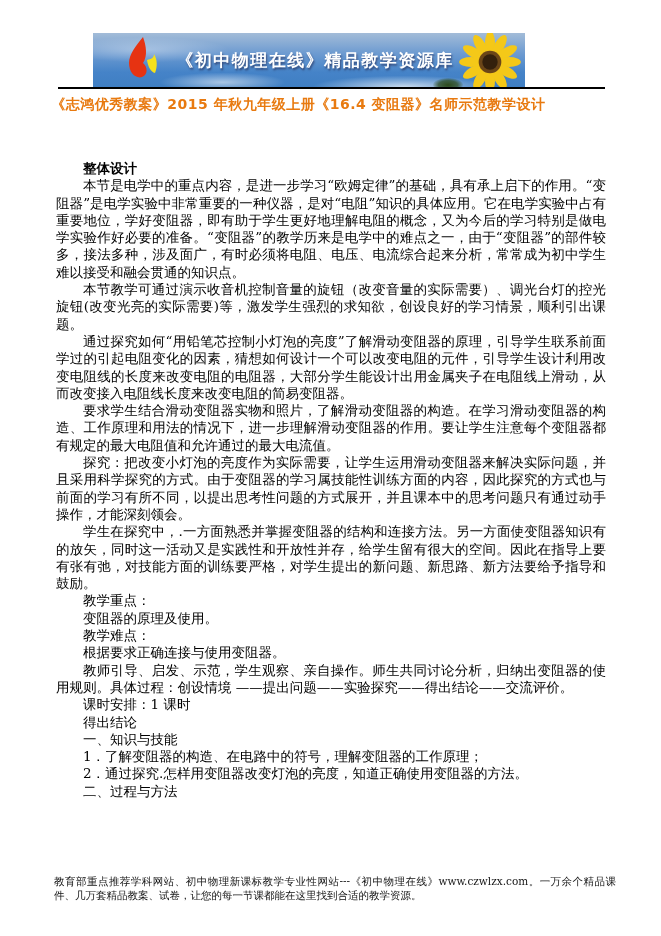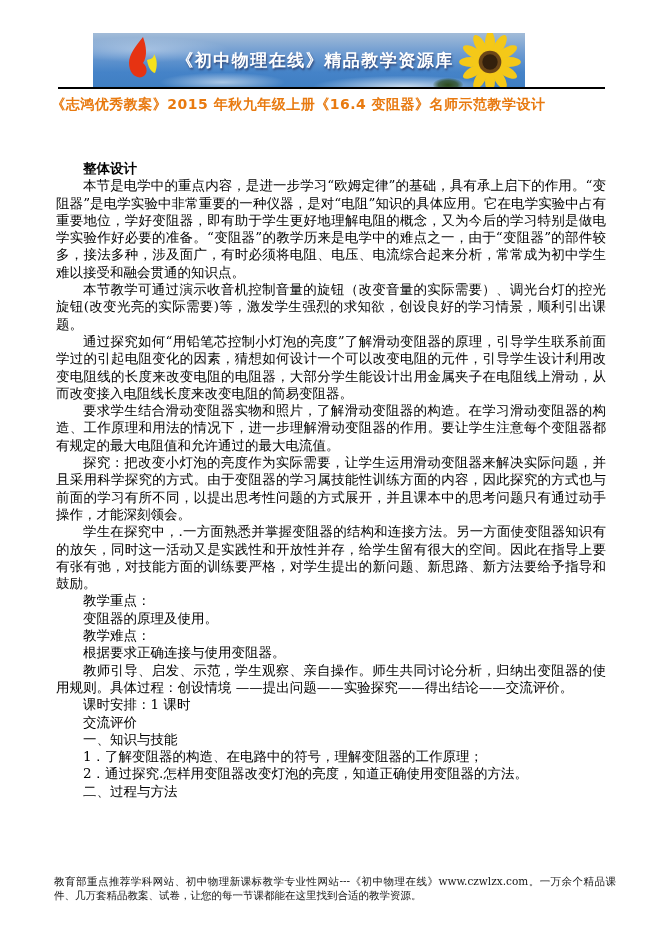--- a/index.html
+++ b/index.html
@@ -108,21 +108,21 @@
     <p>通过探究如何“用铅笔芯控制小灯泡的亮度”了解滑动变阻器的原理，引导学生联系前面学过的引起电阻变化的因素，猜想如何设计一个可以改变电阻的元件，引导学生设计利用改变电阻线的长度来改变电阻的电阻器，大部分学生能设计出用金属夹子在电阻线上滑动，从而改变接入电阻线长度来改变电阻的简易变阻器。</p>
     <p>要求学生结合滑动变阻器实物和照片，了解滑动变阻器的构造。在学习滑动变阻器的构造、工作原理和用法的情况下，进一步理解滑动变阻器的作用。要让学生注意每个变阻器都有规定的最大电阻值和允许通过的最大电流值。</p>
     <p>探究：把改变小灯泡的亮度作为实际需要，让学生运用滑动变阻器来解决实际问题，并且采用科学探究的方式。由于变阻器的学习属技能性训练方面的内容，因此探究的方式也与前面的学习有所不同，以提出思考性问题的方式展开，并且课本中的思考问题只有通过动手操作，才能深刻领会。</p>
     <p>学生在探究中，.一方面熟悉并掌握变阻器的结构和连接方法。另一方面使变阻器知识有的放矢，同时这一活动又是实践性和开放性并存，给学生留有很大的空间。因此在指导上要有张有弛，对技能方面的训练要严格，对学生提出的新问题、新思路、新方法要给予指导和鼓励。</p>
     <p>教学重点：</p>
     <p>变阻器的原理及使用。</p>
     <p>教学难点：</p>
     <p>根据要求正确连接与使用变阻器。</p>
     <p>教师引导、启发、示范，学生观察、亲自操作。师生共同讨论分析，归纳出变阻器的使用规则。具体过程：创设情境 ——提出问题——实验探究——得出结论——交流评价。</p>
     <p>课时安排：1 课时</p>
-    <p>交流评价</p>
+    <p>得出结论</p>
     <p>一、知识与技能</p>
     <p>1．了解变阻器的构造、在电路中的符号，理解变阻器的工作原理；</p>
     <p>2．通过探究.怎样用变阻器改变灯泡的亮度，知道正确使用变阻器的方法。</p>
     <p>二、过程与方法</p>
   </div>
 
   <div class="footer">教育部重点推荐学科网站、初中物理新课标教学专业性网站---《初中物理在线》www.czwlzx.com。一万余个精品课件、几万套精品教案、试卷，让您的每一节课都能在这里找到合适的教学资源。</div>
 
 </div>
 

